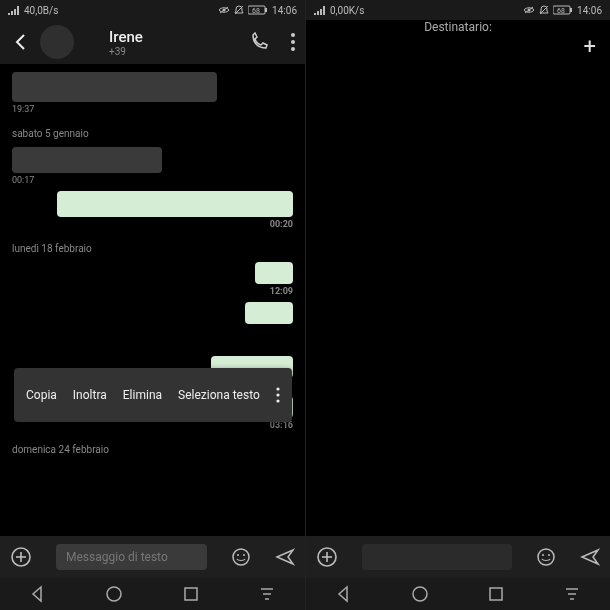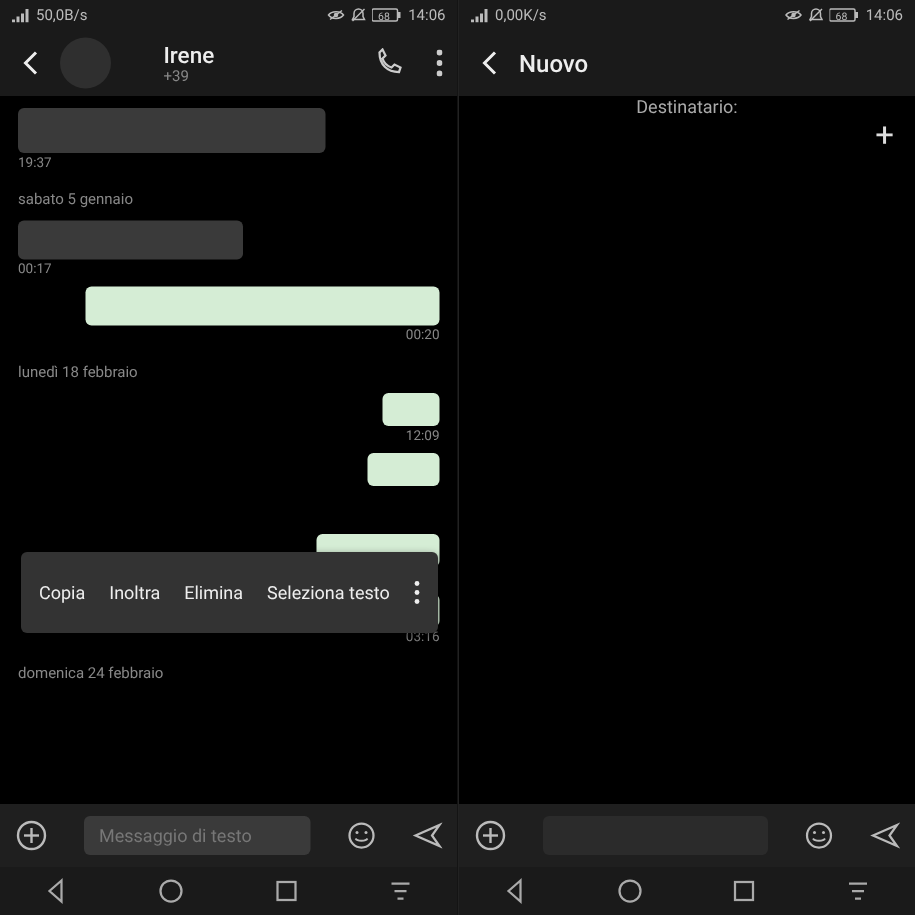--- a/index.html
+++ b/index.html
@@ -24,21 +24,21 @@
 .bubble-in { background: #3a3a3a; border-radius: 4px; align-self: flex-start; margin-bottom: 2px; }
 .bubble-out { background: #d5edd5; border-radius: 4px; align-self: flex-end; margin-bottom: 2px; }
 .bw1 { width: 205px; height: 30px; }
 .bw2 { width: 150px; height: 26px; }
 .bw3 { width: 236px; height: 26px; }
 .bw4 { width: 38px; height: 22px; }
 .bw5 { width: 48px; height: 22px; }
 .bw6 { width: 82px; height: 22px; }
 .bw7 { width: 85px; height: 22px; }
 .ts-in { color: #888; font-size: 9px; align-self: flex-start; margin-bottom: 6px; }
-.ts-out { color: #888; font-size: 9px; align-self: flex-end; margin-bottom: 6px; }
+.ts-out { color: #888; font-size: 9px; align-self: flex-end; margin-bottom: 6px; font-weight: bold; }
 
 .context-menu { position: absolute; left: 14px; width: 278px; background: #333; border-radius: 4px; padding: 19px 12px; display: flex; align-items: center; gap: 16px; color: #eee; font-size: 12px; z-index: 5; box-shadow: 0 2px 6px rgba(0,0,0,.5); }
 .context-menu span { cursor: pointer; }
 .ctx-more { margin-left: auto; }
 
 .recipient-row { display: flex; align-items: center; height: 46px; padding: 0 14px; color: #aaa; font-size: 12px; flex-direction: column; }
 .recipient-row .plus { margin-left: auto; color: #ddd; font-size: 22px; }
 
 .composer { height: 42px; background: #1f1f1f; display: flex; align-items: center; padding: 16px 10px; gap: 24px; }
 .comp-ic { color: #bbb; }
@@ -54,21 +54,21 @@
 <body>
 
 <div class="panel">
   <div class="status-bar">
     <div class="status-left">
       <span>
         <svg width="12" height="10" viewBox="0 0 12 10">
             <path d="M0 8h2v2H0zM3 6h2v4H3zM6 4h2v6H6zM9 1h2v9H9z" fill="#bbb"></path>
           </svg>
       </span>
-      <span>50,0B/s</span>
+      <span>40,0B/s</span>
     </div>
     <div class="status-right">
       <span>
         <svg width="12" height="10" viewBox="0 0 12 10">
             <path d="M1 5c2-3 8-3 10 0-2 3-8 3-10 0z" fill="none" stroke="#bbb"></path>
             <circle cx="6" cy="5" r="1.5" fill="#bbb"></circle>
             <line x1="2" y1="8" x2="10" y2="2" stroke="#bbb"></line>
           </svg>
       </span>
       <span>
@@ -227,28 +227,20 @@
         <svg width="20" height="10" viewBox="0 0 20 10">
             <rect x="0" y="1" width="17" height="8" rx="1" fill="none" stroke="#bbb"></rect>
             <rect x="17" y="3" width="2" height="4" fill="#bbb"></rect>
             <text x="4" y="8" font-size="7" fill="#bbb">68</text>
           </svg>
       </span>
       <span>14:06</span>
     </div>
   </div>
 
-  <div class="app-header">
-    <span class="back-arrow">
-      <svg width="20" height="20" viewBox="0 0 20 20">
-          <path d="M14 3l-7 7 7 7" fill="none" stroke="#eee" stroke-width="2"></path>
-        </svg>
-    </span>
-    <div class="header-title">Nuovo</div>
-  </div>
 
   <div class="recipient-row">
     <span>Destinatario:</span>
     <span class="plus">+</span>
   </div>
 
   <div style="flex:1"></div>
 
   <div class="composer">
     <span class="comp-ic">

